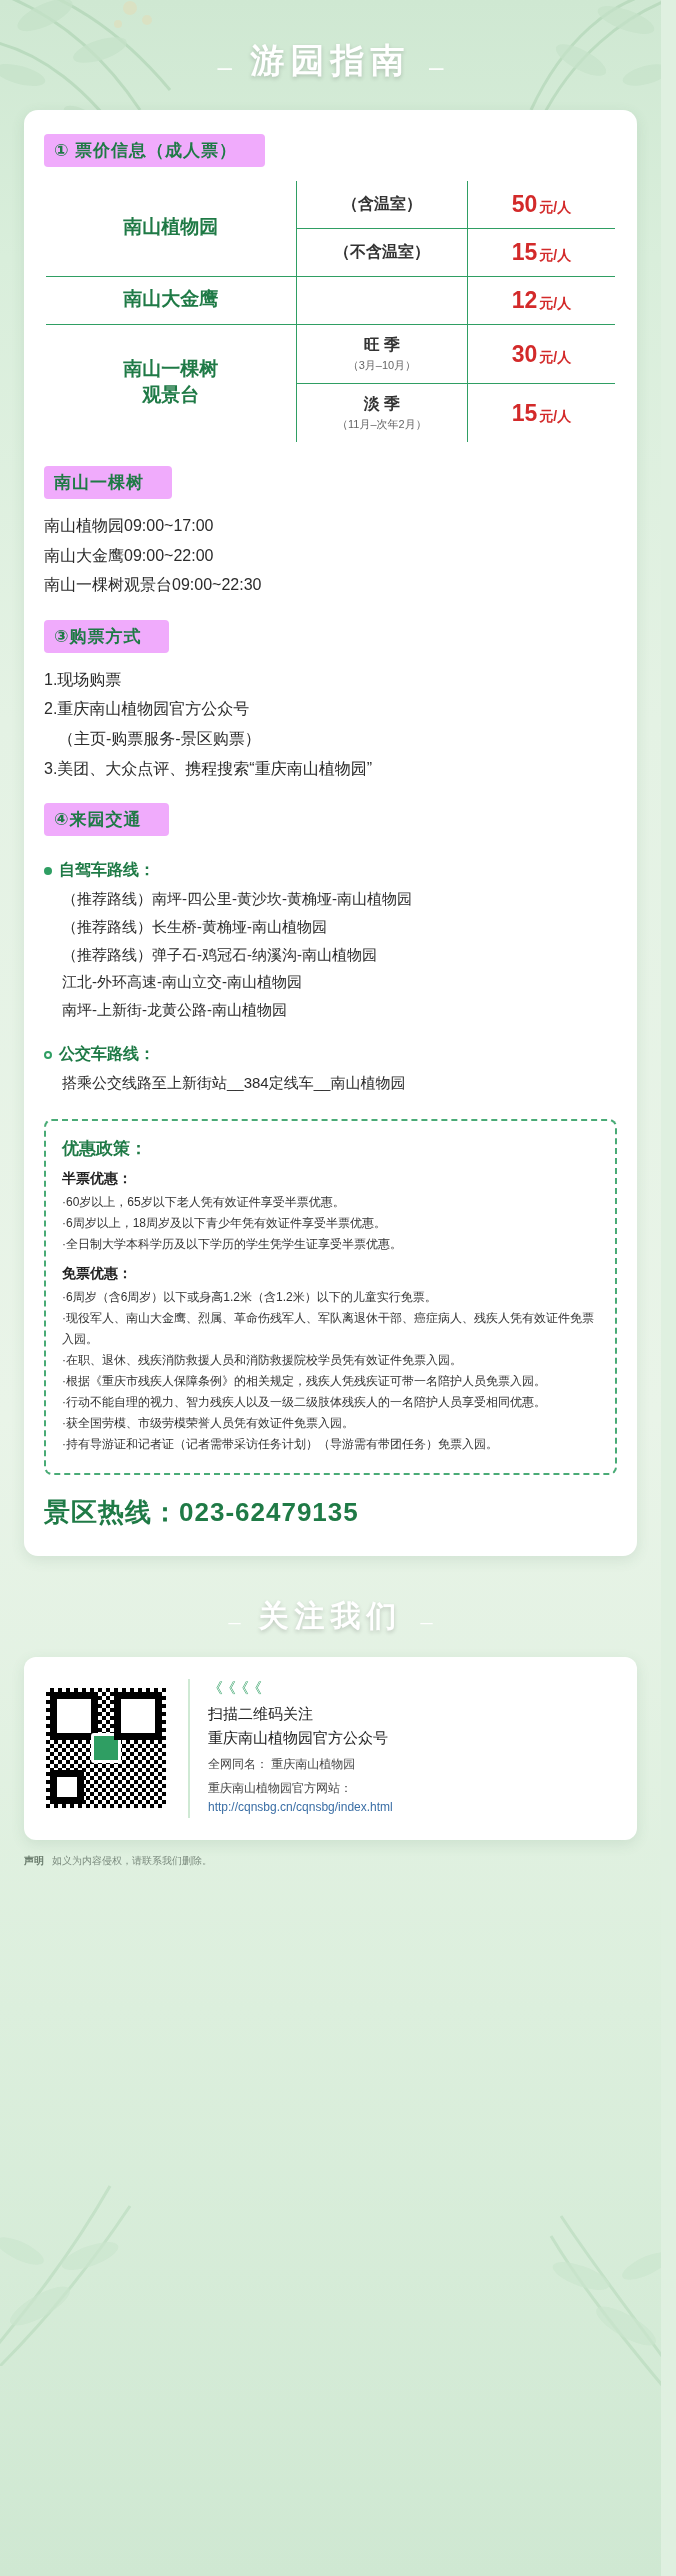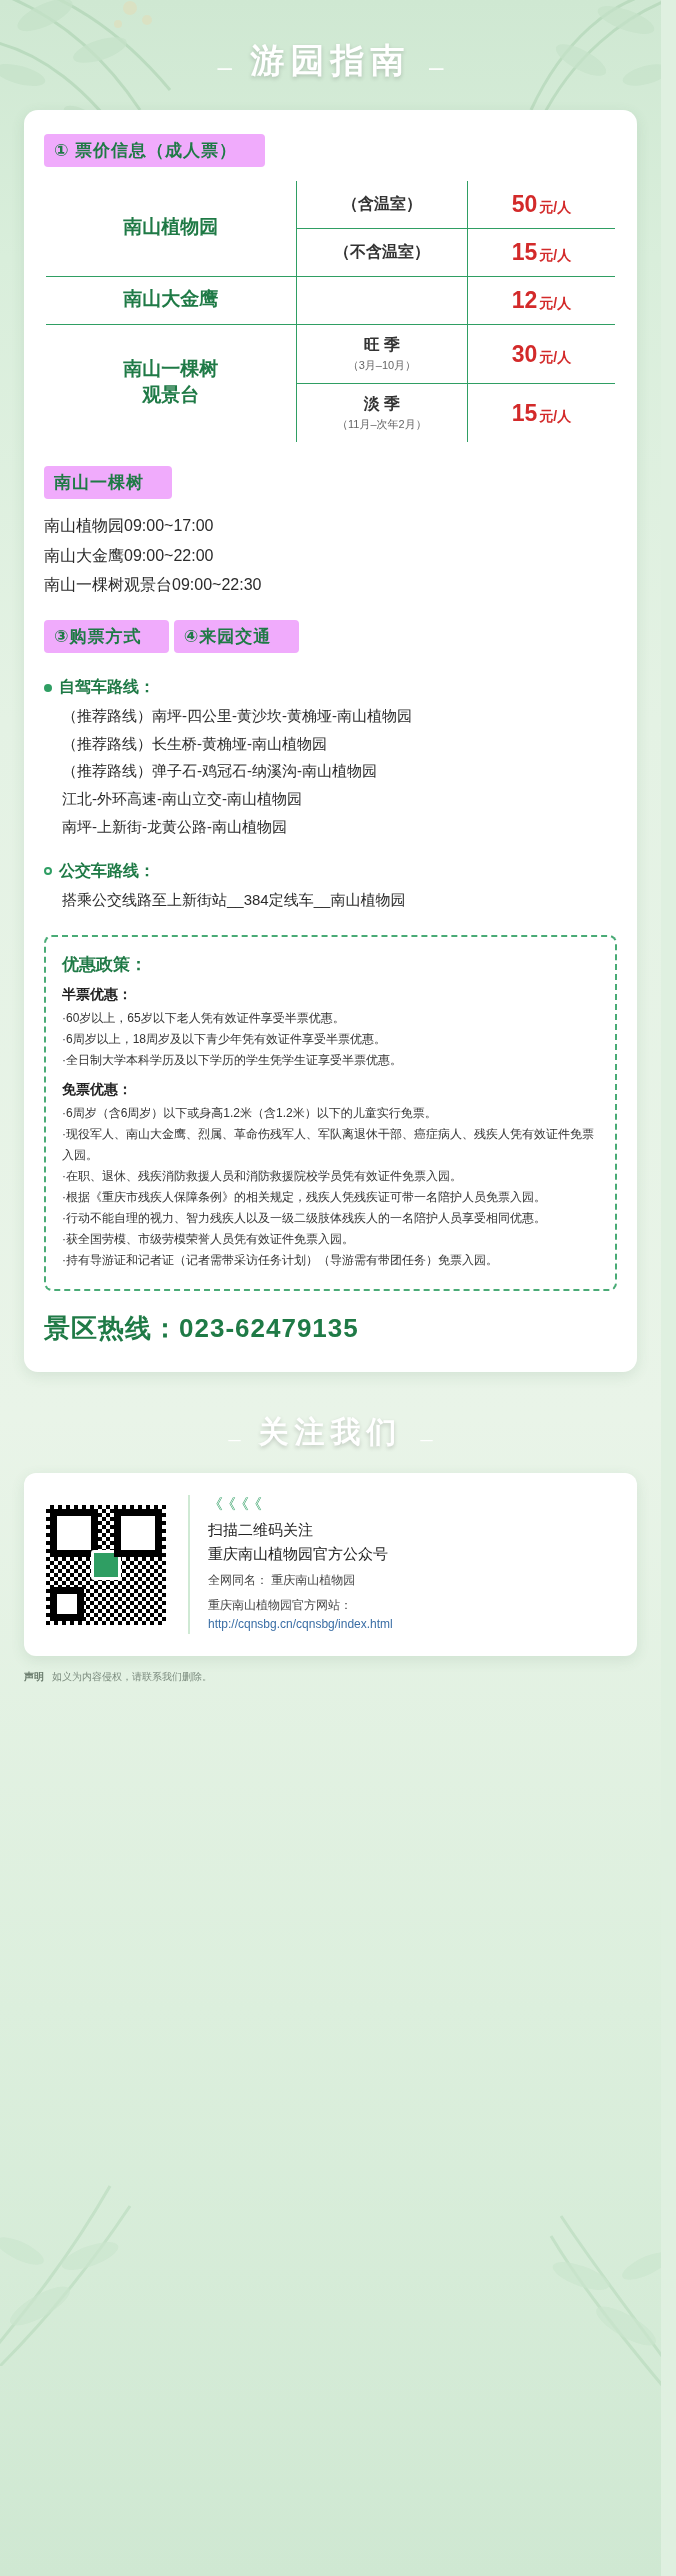--- a/index.html
+++ b/index.html
@@ -404,20 +404,26 @@
     </div>
     <div class="lines">
       <div class="line">南山植物园09:00~17:00</div>
       <div class="line">南山大金鹰09:00~22:00</div>
       <div class="line">南山一棵树观景台09:00~22:30</div>
     </div>
 
     
     <div class="sec-head">
       <span class="txt">③购票方式</span>
+    </div>
+    <div class="lines">
+      <div class="line">1.现场购票</div>
+      <div class="line">2.重庆南山植物园官方公众号</div>
+      <div class="line indent">（主页-购票服务-景区购票）</div>
+      <div class="line">3.美团、大众点评、携程搜索“重庆南山植物园”</div>
     </div>
 
     
     <div class="sec-head">
       <span class="txt">④来园交通</span>
     </div>
 
     <div class="bullet-head">
       <span class="dot"></span><span>自驾车路线：</span>
     </div>

